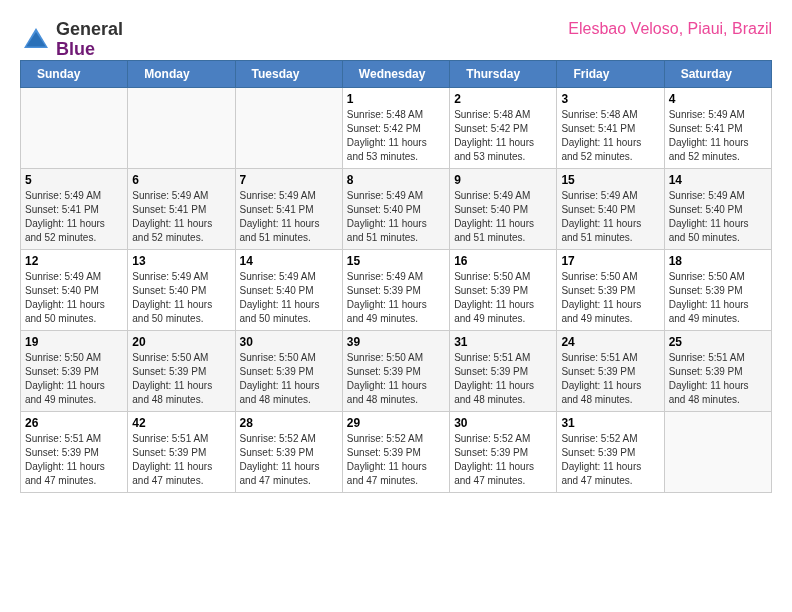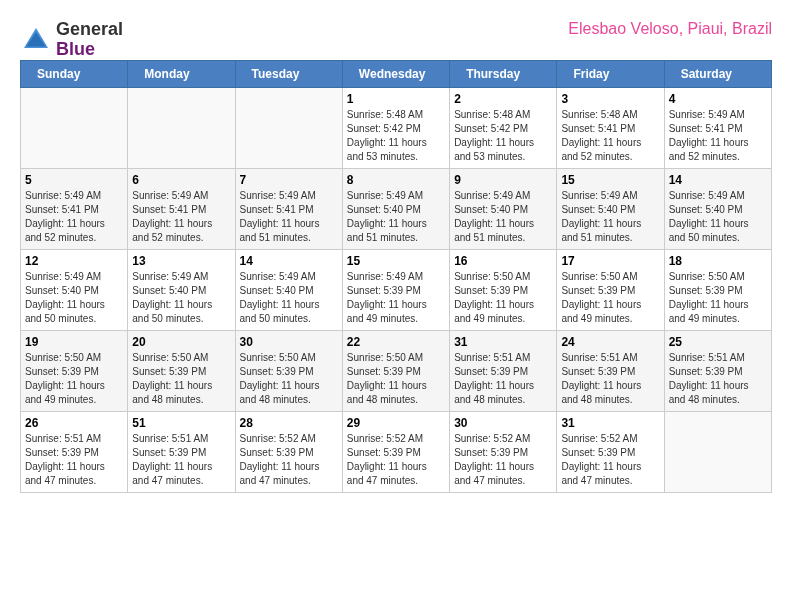--- a/index.html
+++ b/index.html
@@ -269,21 +269,21 @@
 and 48 minutes.</div>
         </td>
         <td>
           <span class="day-num">30</span>
           <div class="day-info" style="white-space: pre-line;">Sunrise: 5:50 AM
 Sunset: 5:39 PM
 Daylight: 11 hours
 and 48 minutes.</div>
         </td>
         <td>
-          <span class="day-num">22</span>
+          <span class="day-num">39</span>
           <div class="day-info" style="white-space: pre-line;">Sunrise: 5:50 AM
 Sunset: 5:39 PM
 Daylight: 11 hours
 and 48 minutes.</div>
         </td>
         <td>
           <span class="day-num">31</span>
           <div class="day-info" style="white-space: pre-line;">Sunrise: 5:51 AM
 Sunset: 5:39 PM
 Daylight: 11 hours
@@ -306,21 +306,21 @@
       </tr>
       <tr>
         <td>
           <span class="day-num">26</span>
           <div class="day-info" style="white-space: pre-line;">Sunrise: 5:51 AM
 Sunset: 5:39 PM
 Daylight: 11 hours
 and 47 minutes.</div>
         </td>
         <td>
-          <span class="day-num">51</span>
+          <span class="day-num">42</span>
           <div class="day-info" style="white-space: pre-line;">Sunrise: 5:51 AM
 Sunset: 5:39 PM
 Daylight: 11 hours
 and 47 minutes.</div>
         </td>
         <td>
           <span class="day-num">28</span>
           <div class="day-info" style="white-space: pre-line;">Sunrise: 5:52 AM
 Sunset: 5:39 PM
 Daylight: 11 hours

